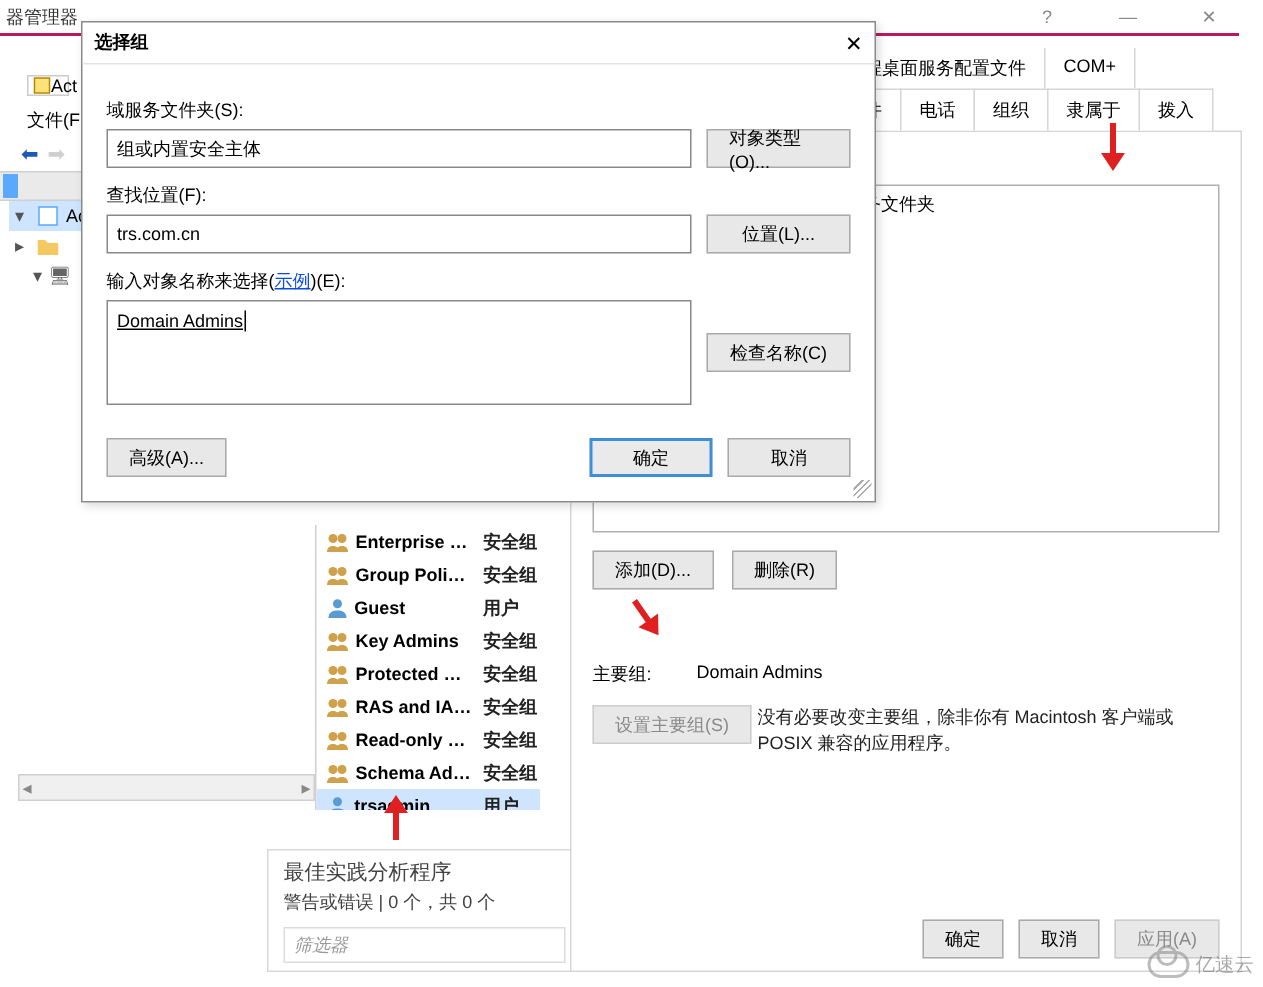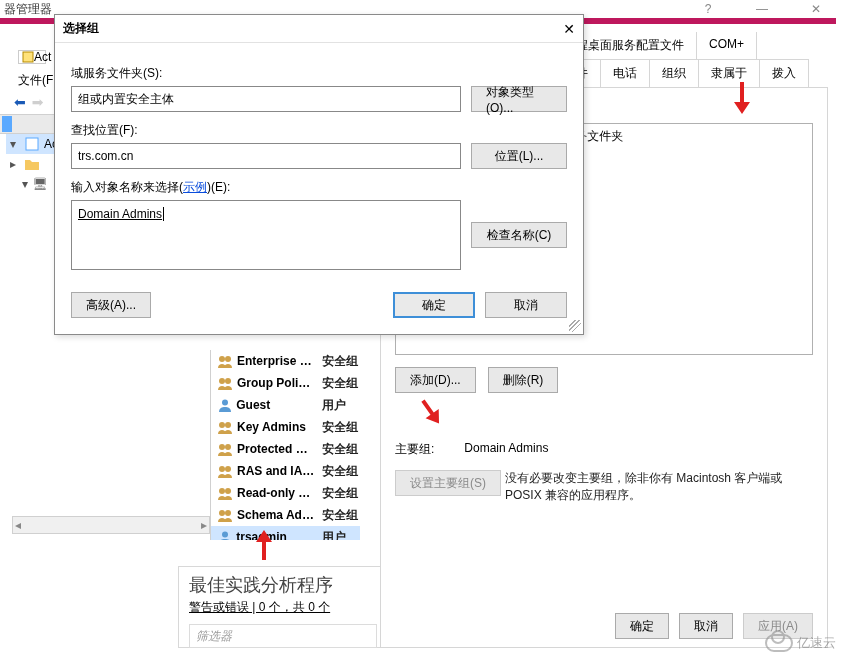--- a/index.html
+++ b/index.html
@@ -1,19 +1,19 @@
 <!DOCTYPE html>
 <html><head>
 <meta charset="utf-8">
 <style>
   * { box-sizing: border-box; font-family: "Microsoft YaHei", "Segoe UI", sans-serif; font-size: 12px; }
   body { margin:0; width:842px; height:658px; background:#fff; overflow:hidden; position:relative; color:#000; }
 
   
-  .outer-hdr { position:absolute; left:0; top:0; right:6px; height:24px; background:#fff; border-bottom:6px solid #be185d; display:flex; align-items:center; gap:14px; }
+  .outer-hdr { position:absolute; left:0; top:0; right:16px; height:24px; background:#fff; border-bottom:2px solid #be185d; display:flex; align-items:center; gap:14px; }
   .outer-hdr .title { padding-left:4px; color:#333; }
   .outer-hdr .spacer { flex:1; }
   .win-btn { width:40px; height:24px; display:flex; align-items:center; justify-content:center; color:#888; }
   .win-btn.close { color:#888; }
 
   
   .under-tab { position:absolute; left:18px; top:50px; width:28px; height:14px; border:1px solid #ccc; background:#fff; display:flex; align-items:center; padding-left:3px; }
   .under-file { position:absolute; left:18px; top:72px; color:#000; }
   .nav-arrows { position:absolute; left:14px; top:94px; display:flex; gap:6px; align-items:center; }
   .arrow { font-size:14px; }
@@ -37,22 +37,22 @@
   .midlist .name { width:86px; overflow:hidden; text-overflow:ellipsis; }
   .midlist .type { width:40px; color:#222; }
   .midlist .row.sel { background:#cfe5ff; }
   .arrow-up-red { position:absolute; left:252px; top:528px; }
 
   .mid-scroll { position:absolute; left:12px; top:516px; width:198px; height:18px; background:#f0f0f0; border:1px solid #d0d0d0; display:flex; justify-content:space-between; align-items:center; padding:0 2px;}
   .mid-scroll span{color:#888;}
 
   
   .bp-panel { position:absolute; left:178px; top:566px; width:210px; height:82px; border:1px solid #d8d8d8; background:#fff; }
-  .bp-panel .bptitle { font-size:18px; color:#444; font-weight:500; padding:6px 10px 0; }
-  .bp-panel .bpsub { color:#000000; padding:2px 10px 8px;text-decoration:underline; }
+  .bp-panel .bptitle { font-size:14px; color:#444; font-weight:500; padding:6px 10px 0; }
+  .bp-panel .bpsub { color:#404040; padding:2px 10px 8px; }
   .bp-panel .filter { margin:0 10px 8px; border:1px solid #dcdcdc; height:24px; display:flex; align-items:center; padding:0 6px; color:#9a9a9a; font-style:italic;}
 
   
   .prop { position:absolute; right:14px; top:32px; width:448px; height:618px; background:#fff; }
   .tabs { display:flex; flex-wrap:wrap; border-bottom:1px solid #d6d6d6; }
   .tabrow { display:flex; width:100%; }
   .tab { padding:5px 12px; border:1px solid #d6d6d6; border-bottom:none; margin-right:-1px; background:#fff; white-space:nowrap; }
   .tab.active { position:relative; }
   .tab.first-row { border-top:none; }
   .prop-body { border:1px solid #d6d6d6; border-top:none; padding:14px; height:560px; position:relative; background:#fff;}

